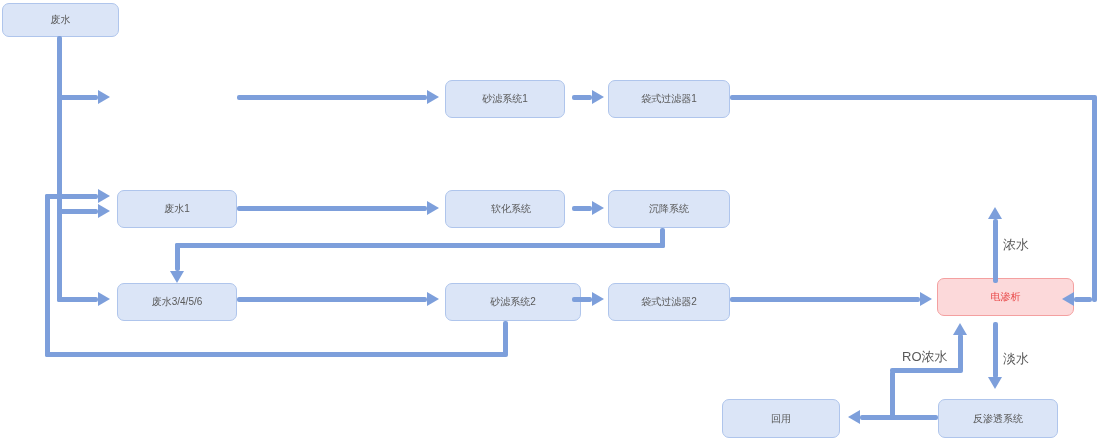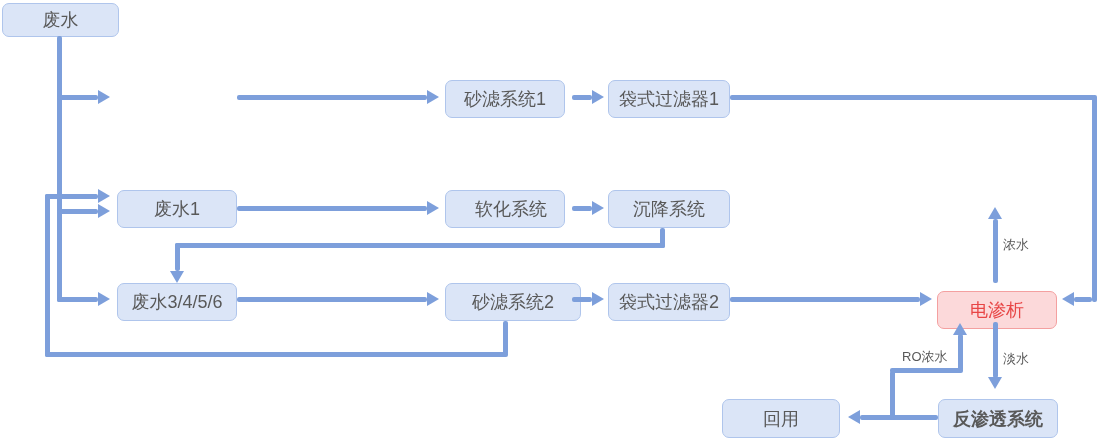--- a/index.html
+++ b/index.html
@@ -12,21 +12,21 @@
     --red-text:#e84545;
   }
   html,body{margin:0;padding:0;background:#ffffff;}
   .canvas{
     position:relative;width:1106px;height:440px;overflow:hidden;
     font-family:"Liberation Sans", sans-serif;background:#ffffff;
   }
   .node{
     position:absolute;display:flex;align-items:center;justify-content:center;
     background:var(--node-fill);border:1px solid var(--node-border);
-    border-radius:7px;color:var(--node-text);font-size:18px;
+    border-radius:7px;color:var(--node-text);font-size:10px;
     box-sizing:border-box;white-space:nowrap;
   }
   .node.red{
     background:var(--red-fill);border:1px solid var(--red-border);color:var(--red-text);
   }
   .h{position:absolute;height:5px;background:var(--line);border-radius:2px;}
   .v{position:absolute;width:5px;background:var(--line);border-radius:2px;}
   .arr{position:absolute;width:0;height:0;}
   .arr-r{border-top:7px solid transparent;border-bottom:7px solid transparent;border-left:12px solid var(--line);}
   .arr-l{border-top:7px solid transparent;border-bottom:7px solid transparent;border-right:12px solid var(--line);}
@@ -47,22 +47,22 @@
   <div class="node" style="left:608px;top:80px;width:122px;height:38px;">袋式过滤器1</div>
 
   <div class="node" style="left:117px;top:190px;width:120px;height:38px;">废水1</div>
   <div class="node" style="left:445px;top:190px;width:120px;height:38px;padding-left:12px;">软化系统</div>
   <div class="node" style="left:608px;top:190px;width:122px;height:38px;">沉降系统</div>
 
   <div class="node" style="left:117px;top:283px;width:120px;height:38px;">废水3/4/5/6</div>
   <div class="node" style="left:445px;top:283px;width:136px;height:38px;">砂滤系统2</div>
   <div class="node" style="left:608px;top:283px;width:122px;height:38px;">袋式过滤器2</div>
 
-  <div class="node red" style="left:937px;top:291px;width:120px;height:38px;">电渗析</div>
-  <div class="node" style="left:938px;top:399px;width:120px;height:39px;font-weight:bold;">反渗透系统</div>
+  <div class="node red" style="left:937px;top:278px;width:137px;height:38px;">电渗析</div>
+  <div class="node" style="left:938px;top:399px;width:120px;height:39px;">反渗透系统</div>
   <div class="node" style="left:722px;top:399px;width:118px;height:39px;">回用</div>
 
   <div class="v" style="left:57px;top:36px;height:266px;"></div>
   <div class="h" style="left:57px;top:95px;width:41px;"></div>
   <div class="arr arr-r" style="left:98px;top:90px;"></div>
   <div class="h" style="left:57px;top:209px;width:41px;"></div>
   <div class="arr arr-r" style="left:98px;top:204px;"></div>
   <div class="h" style="left:57px;top:297px;width:41px;"></div>
   <div class="arr arr-r" style="left:98px;top:292px;"></div>
 

